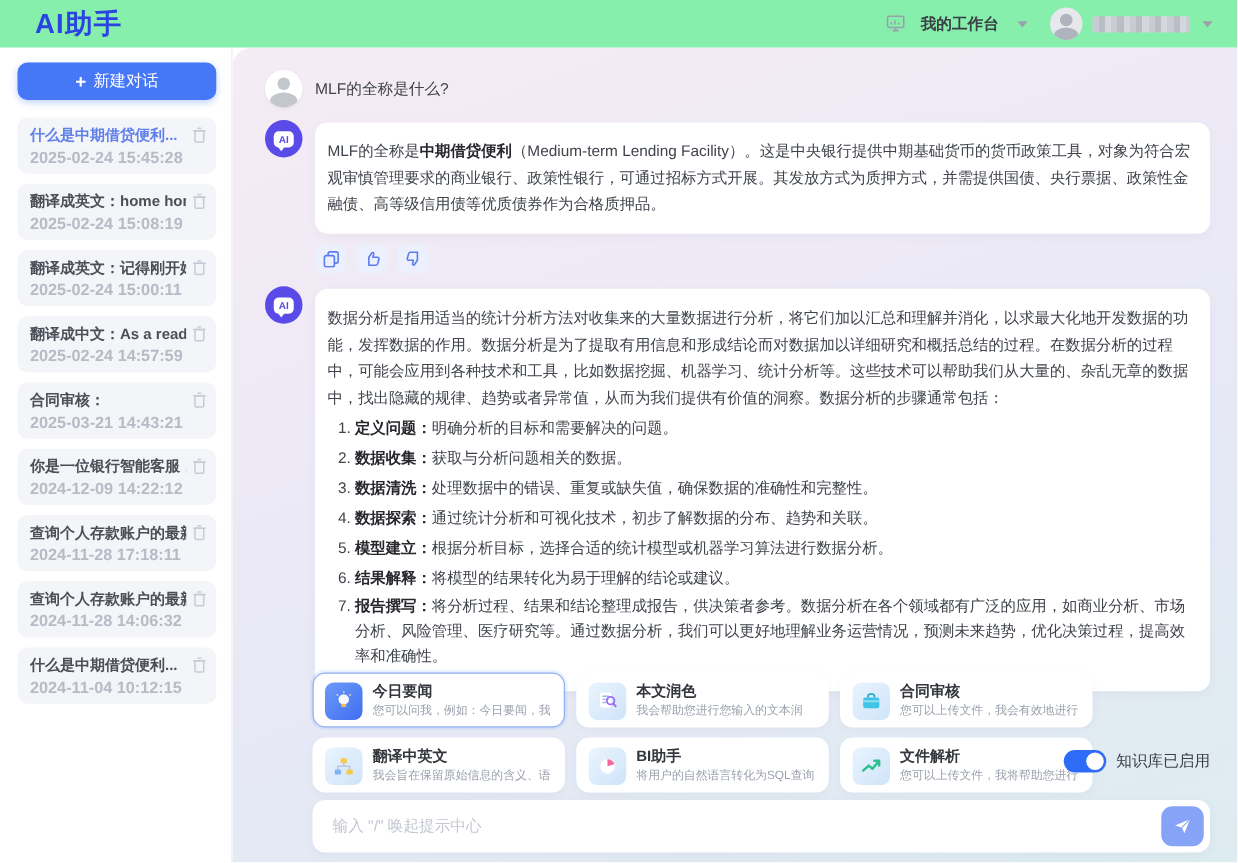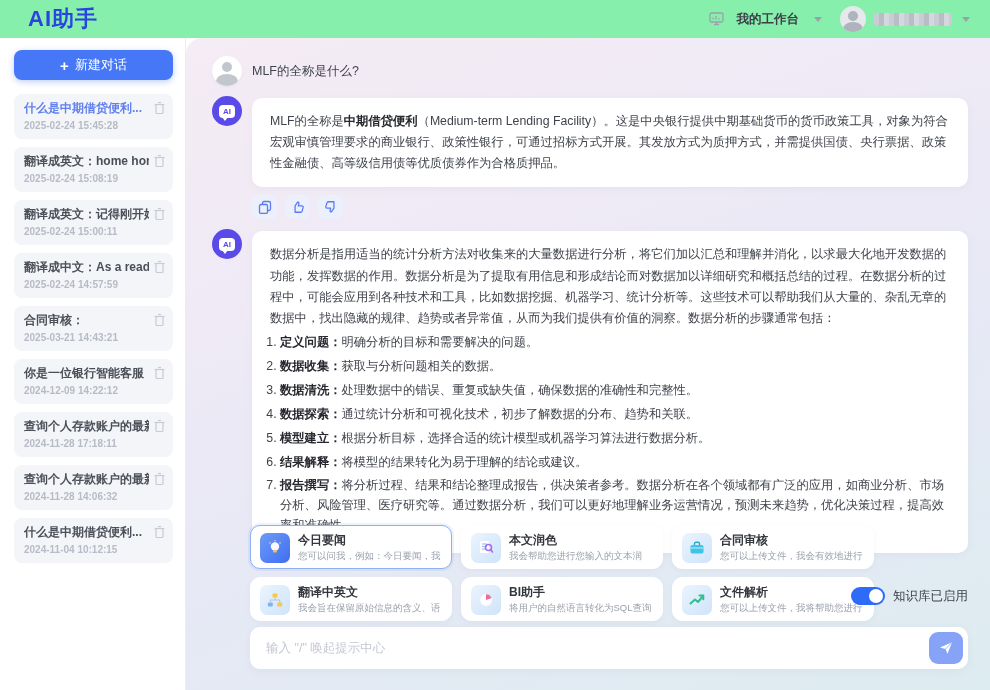--- a/index.html
+++ b/index.html
@@ -19,45 +19,45 @@
   .redacted { width:78px; height:13px; background:repeating-linear-gradient(90deg,#c9ccd2 0 5px,#b9bdc5 5px 10px,#d4d7db 10px 15px); border-radius:2px; }
 
   
   .sidebar { position:absolute; top:38px; left:0; width:186px; bottom:0; background:#fff; border-right:1px solid #ededf1; padding:12px 12px 0 14px; z-index:4; }
   .new-chat { width:100%; height:30px; border:none; border-radius:8px; background:#4577f6; color:#fff; font-size:13px; display:flex; align-items:center; justify-content:center; gap:6px; cursor:pointer; font-family:inherit; box-shadow:0 2px 6px rgba(69,119,246,.35); }
   .plus { font-size:15px; font-weight:bold; line-height:1; }
   .conv-list { margin-top:14px;font-weight:bold; }
   .conv-item { position:relative; background:#f4f5f8; border-radius:8px; padding:6px 24px 6px 10px; margin-bottom:8px; cursor:pointer; }
   .conv-title { font-size:12px; color:#4a4f58; line-height:16px; white-space:nowrap; overflow:hidden; }
   .conv-item.active .conv-title { color:#6080ec; }
-  .conv-time { font-size:10px; color:#b6bbc6; line-height:15px; margin-top:2px; }
+  .conv-time { font-size:13px; color:#b6bbc6; line-height:15px; margin-top:2px; }
   .trash { position:absolute; top:7px; right:7px; width:13px; height:14px; cursor:pointer; }
 
   
   .panel { position:absolute; top:38px; left:186px; right:0; bottom:0; border-top-left-radius:16px; background:linear-gradient(160deg,#f5ecf4 0%,#ece9f6 42%,#e6e9f5 62%,#ddecf0 100%); overflow:hidden; padding:12px 22px 0 26px; }
   .row { display:flex; align-items:flex-start; }
   .msg-user { align-items:center; margin-top:6px; }
   .av { flex:0 0 30px; width:30px; height:30px; border-radius:50%; margin-right:10px; }
   .av-user { background:#fff; position:relative; overflow:hidden; box-shadow:0 1px 3px rgba(0,0,0,.06); }
   .av-user::before { content:""; position:absolute; top:6px; left:10px; width:10px; height:10px; border-radius:50%; background:#c2c6cd; }
   .av-user::after { content:""; position:absolute; top:18px; left:4px; width:22px; height:14px; border-radius:50%; background:#c2c6cd; }
   .av-ai { background:#5a4ae8; display:flex; align-items:center; justify-content:center; }
   .ai-bubble-glyph { width:16px; height:13px; background:#fff; border-radius:4px; position:relative; display:flex; align-items:center; justify-content:center; font-size:8px; font-weight:bold; color:#5a4ae8; }
   .ai-bubble-glyph::after { content:""; position:absolute; bottom:-3px; left:3px; border-left:3px solid transparent; border-right:3px solid transparent; border-top:4px solid #fff; }
   .utext { font-size:12.5px; color:#3f434b; }
-  .bubble { flex:1; background:#fff; border-radius:10px; padding:13px 18px; box-shadow:0 2px 8px rgba(90,90,140,.05); font-size:12.3px; color:#3f434b; line-height:1.72; margin-top:2px; }
+  .bubble { flex:1; background:#fff; border-radius:10px; padding:13px 10px; box-shadow:0 2px 8px rgba(90,90,140,.05); font-size:12.3px; color:#3f434b; line-height:1.72; margin-top:2px; }
   .bubble b { color:#26282e; }
   .actions { margin:8px 0 10px 40px; display:flex; gap:8px; }
   .act-btn { width:25px; height:24px; border-radius:7px; background:#eceffc; border:none; display:flex; align-items:center; justify-content:center; cursor:pointer; }
-  .steps { margin:4px 0 0 10px; }
+  .steps { margin:4px 0 0 22px; }
   .steps li { margin:4px 0; line-height:1.62; }
   .steps .term { font-weight:bold; color:#26282e; }
 
   
-  .bottom-zone { position:absolute; left:64px; right:22px; bottom:21px; }
+  .bottom-zone { position:absolute; left:64px; right:22px; bottom:8px; }
   .cards { display:grid; grid-template-columns:repeat(3,202px); grid-gap:8px 9px; margin-bottom:6px; }
   .card { background:#fff; border:1px solid #fff; border-radius:10px; padding:7px 9px; display:flex; gap:8px; cursor:pointer; box-shadow:0 2px 6px rgba(90,90,140,.05); height:44px; }
   .card.highlight { border:1px solid #8fb0f3; box-shadow:0 0 0 2px rgba(143,176,243,.18); }
   .card-icon { flex:0 0 30px; width:30px; height:30px; border-radius:7px; display:flex; align-items:center; justify-content:center; background:linear-gradient(135deg,#eaf4fd,#cfe4fa); }
   .card-icon.blue { background:linear-gradient(135deg,#6d9bf8,#3f6ef2); }
   .card-body { flex:1; overflow:hidden; }
   .card-title { font-size:12px; font-weight:bold; color:#33363c; line-height:14px; }
   .card-desc { font-size:9.5px; color:#9aa1ac; line-height:1.4; margin-top:2px; display:-webkit-box; -webkit-line-clamp:2; -webkit-box-orient:vertical; overflow:hidden; }
   .kb-row { position:absolute; right:0; bottom:64px; display:flex; align-items:center; gap:8px; }
   .toggle { width:34px; height:18px; border-radius:9px; background:#2e6bf6; position:relative; cursor:pointer; }

